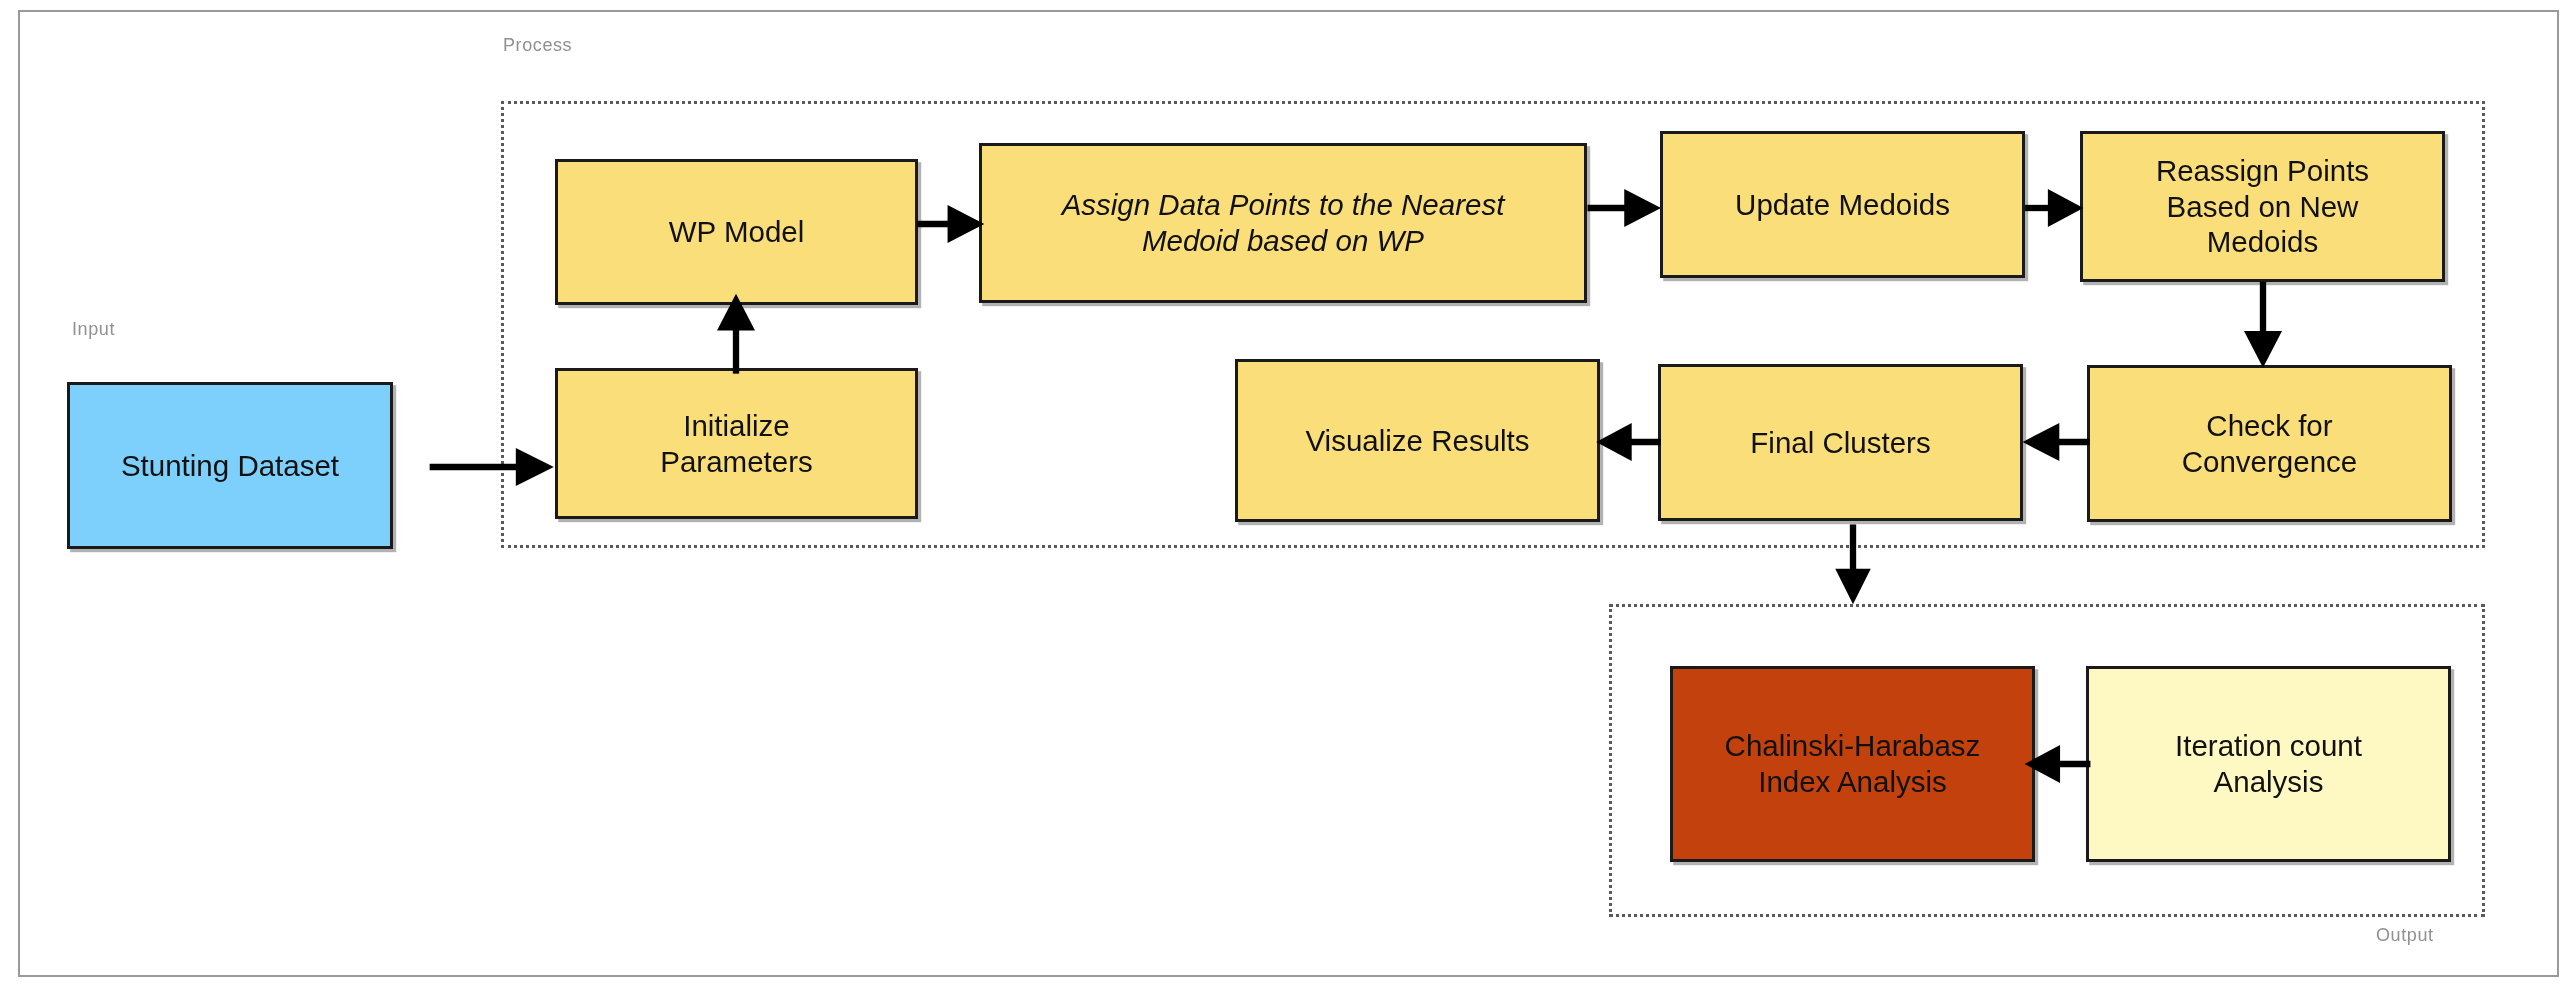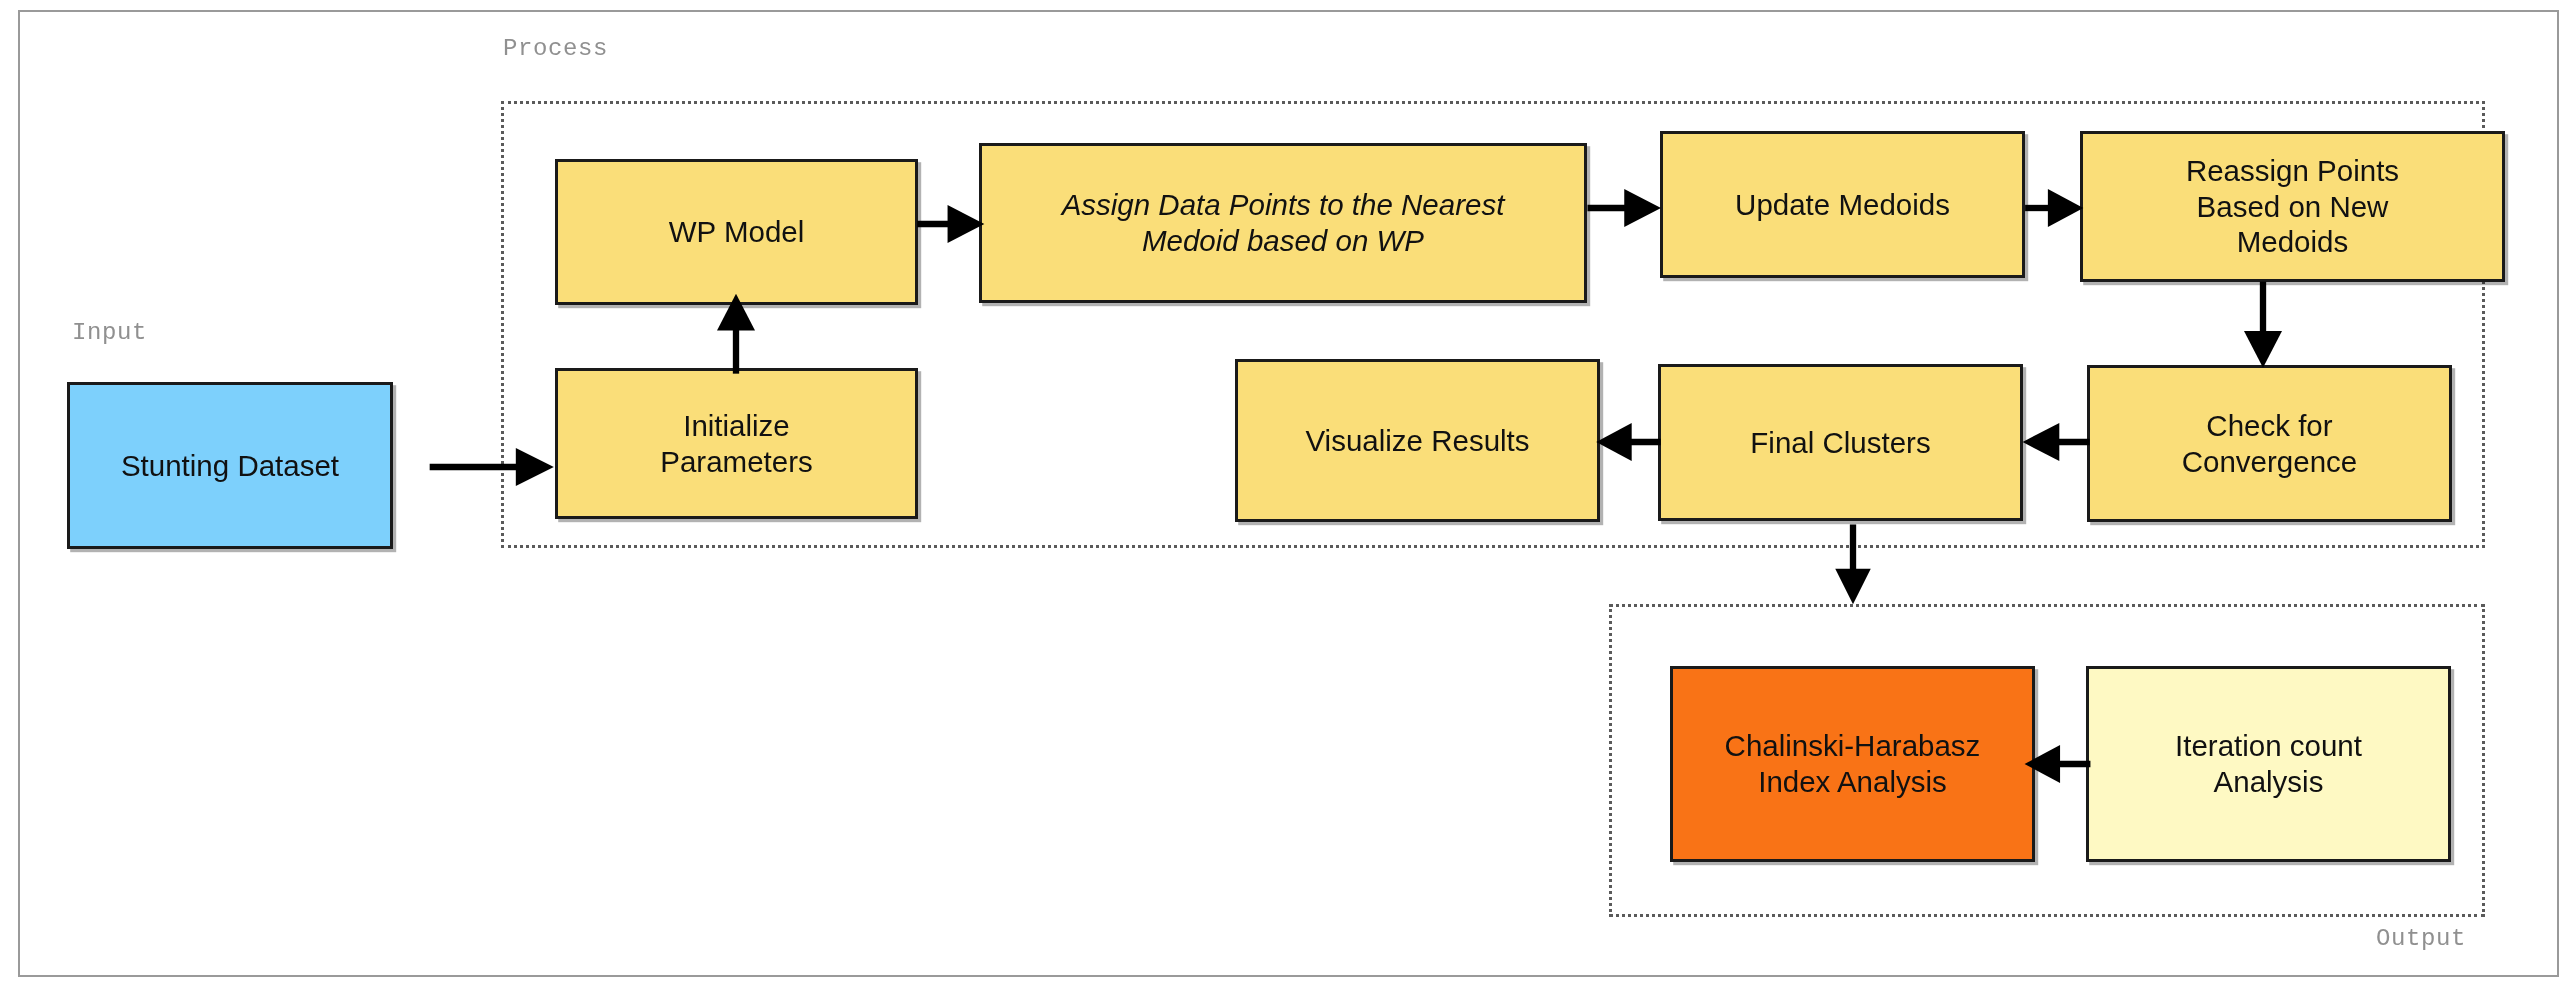--- a/index.html
+++ b/index.html
@@ -34,22 +34,22 @@
   .group-box {
     position: absolute;
     box-sizing: border-box;
     border: 3.2px dotted #5a5a5a;
     background: transparent;
   }
 
   
   .group-caption {
     position: absolute;
-    font-family: Liberation Mono, monospace;
-    font-size: 24px;
+    font-family: Liberation Sans, sans-serif;
+    font-size: 18px;
     color: #909090;
     letter-spacing: 0.6px;
     white-space: nowrap;
   }
 
   
   .node {
     position: absolute;
     box-sizing: border-box;
     border: 3.2px solid #1a1a1a;
@@ -59,21 +59,21 @@
     text-align: center;
     font-size: 29.5px;
     line-height: 1.22;
     color: #111111;
     padding: 2.6px 6.4px;
     box-shadow: 3.2px 3.2px 0 rgba(0,0,0,0.30);
   }
   .node span { display: block; }
   .node.blue   { background: #7DD0FC; }
   .node.yellow { background: #FADE79; }
-  .node.green  { background: #f97316; }
+  .node.green  { background: #c2410c; }
   .node.gray   { background: #fef9c3; align-items: center; }
 
   
   .arrow {
     position: absolute;
     pointer-events: none;
   }
   .arrow svg { display: block; overflow: visible; }
 </style>
 </head>
@@ -112,21 +112,21 @@
     <div>
       <span>Assign Data Points to the Nearest</span>
       <span>Medoid based on WP</span>
     </div>
   </div>
 
   <div class="node yellow" style="left:1660px; top:131px; width:365px; height:147px;">
     <span>Update Medoids</span>
   </div>
 
-  <div class="node yellow" style="left:2080px; top:131px; width:425px; height:151px;">
+  <div class="node yellow" style="left:2080px; top:131px; width:365px; height:151px;">
     <div>
       <span>Reassign Points</span>
       <span>Based on New</span>
       <span>Medoids</span>
     </div>
   </div>
 
   <div class="node yellow" style="left:2087px; top:365px; width:365px; height:157px;">
     <div>
       <span>Check for</span>

